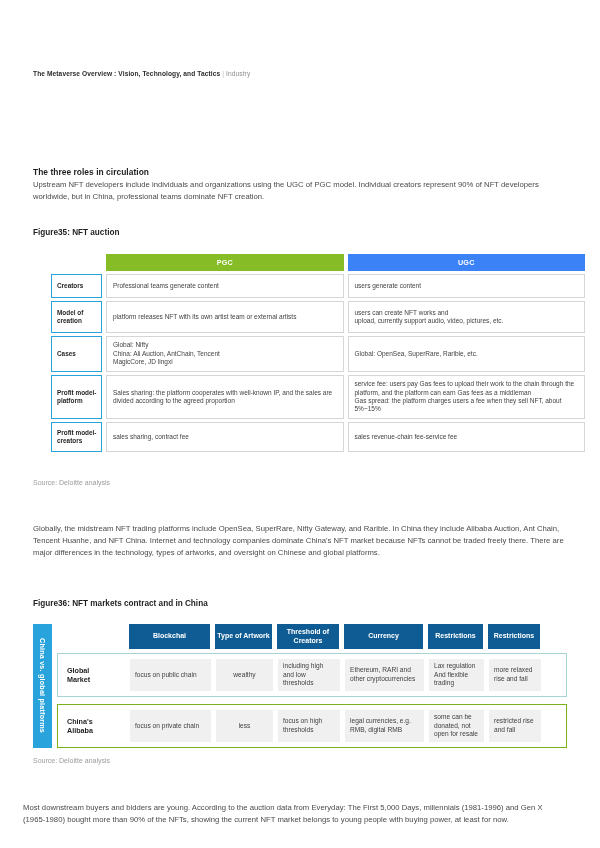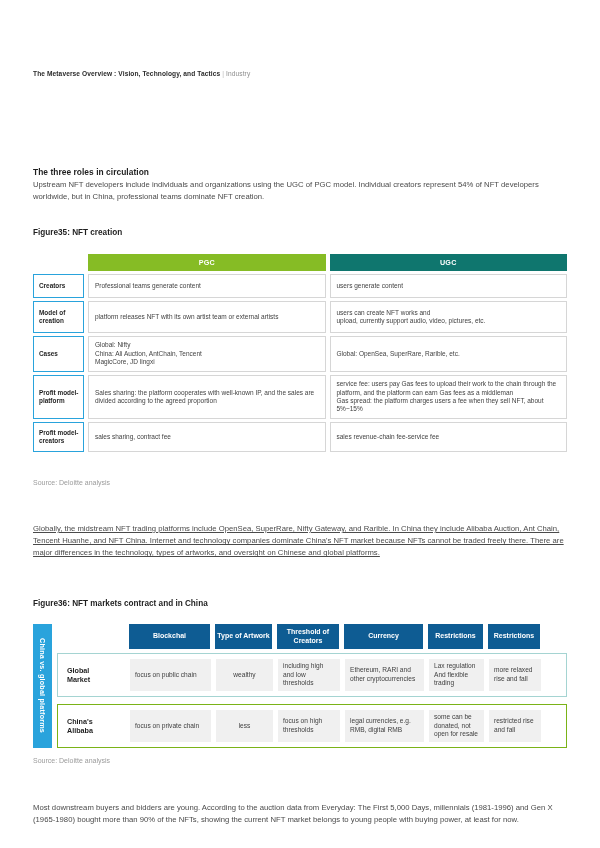--- a/index.html
+++ b/index.html
@@ -66,27 +66,27 @@
   }
   .source-note {
     font-size: 7px;
     color: #9b9b9b;
     margin: 0;
   }
 
   .at-three-roles   { position: absolute; left: 33px; top: 128px; width: 534px; }
   .at-par1          { position: absolute; left: 33px; top: 140px; width: 534px; }
   .at-fig35         { position: absolute; left: 33px; top: 189px; }
-  .at-table1        { position: absolute; left: 33px; top: 215px; width: 534px; border-radius: 27px; }
+  .at-table1        { position: absolute; left: 51px; top: 215px; width: 534px; border-radius: 27px; }
   .at-src1          { position: absolute; left: 33px; top: 440px; }
-  .at-par2          { position: absolute; left: 33px; top: 484px; width: 534px; text-decoration: underline; }
+  .at-par2          { position: absolute; left: 33px; top: 484px; width: 534px; }
   .at-fig36         { position: absolute; left: 33px; top: 560px; }
   .at-table2        { position: absolute; left: 33px; top: 585px; width: 534px; }
   .at-src2          { position: absolute; left: 33px; top: 718px; }
-  .at-par3          { position: absolute; left: 33px; top: 763px; width: 534px; }
+  .at-par3          { position: absolute; left: 23px; top: 763px; width: 534px; }
   .at-pageno        { position: absolute; left: 33px; top: 814px; }
 
   .page-number {
     font-size: 6.8px;
     color: #8e8e8e;
   }
 
   
   .t1 {
     display: flex;
@@ -105,21 +105,21 @@
   .t1-head-cell {
     flex: 1 1 0;
     text-align: center;
     font-size: 7.2px;
     font-weight: bold;
     color: #ffffff;
     padding: 4px 0 4px;
     letter-spacing: .2px;
   }
   .t1-head-pgc { background: #86bc25; }
-  .t1-head-ugc { background: #0f766e; }
+  .t1-head-ugc { background: #3b82f6; }
 
   .t1-label {
     width: 51px;
     flex: 0 0 51px;
     border: 1.2px solid #29a3dc;
     box-sizing: border-box;
     display: flex;
     align-items: center;
     padding-left: 5px;
     font-size: 6.4px;
@@ -248,23 +248,23 @@
 <body>
 
 <div class="page">
 
   <div class="running-header">
     <span class="rh-title">The Metaverse Overview : Vision, Technology, and Tactics</span><span class="rh-sep">|</span><span class="rh-section">Industry</span>
   </div>
 
   <h2 class="section-heading at-three-roles">The three roles in circulation</h2>
 
-  <p class="body-par at-par1">Upstream NFT developers include individuals and organizations using the UGC of PGC model. Individual creators represent 54% of NFT developers worldwide, but in China, professional teams dominate NFT creation.</p>
-
-  <div class="fig-caption at-fig35">Figure35: NFT creation</div>
+  <p class="body-par at-par1">Upstream NFT developers include individuals and organizations using the UGC of PGC model. Individual creators represent 90% of NFT developers worldwide, but in China, professional teams dominate NFT creation.</p>
+
+  <div class="fig-caption at-fig35">Figure35: NFT auction</div>
 
   <div class="t1 at-table1">
 
     <div class="t1-row">
       <div class="t1-head-spacer"></div>
       <div class="t1-head-cell t1-head-pgc">PGC</div>
       <div class="t1-head-cell t1-head-ugc">UGC</div>
     </div>
 
     <div class="t1-row h-creators">

